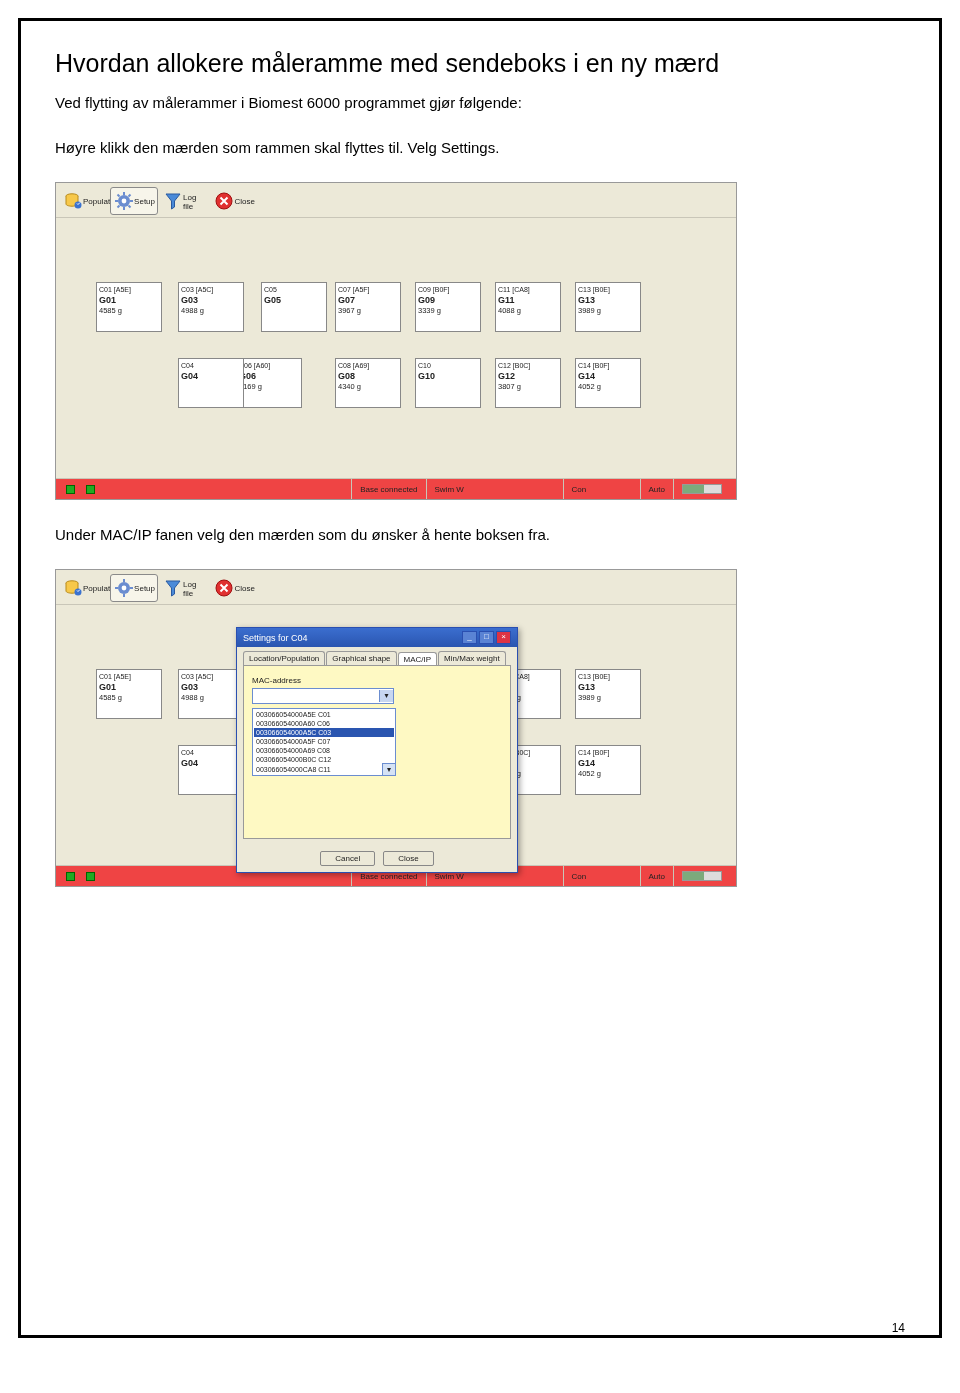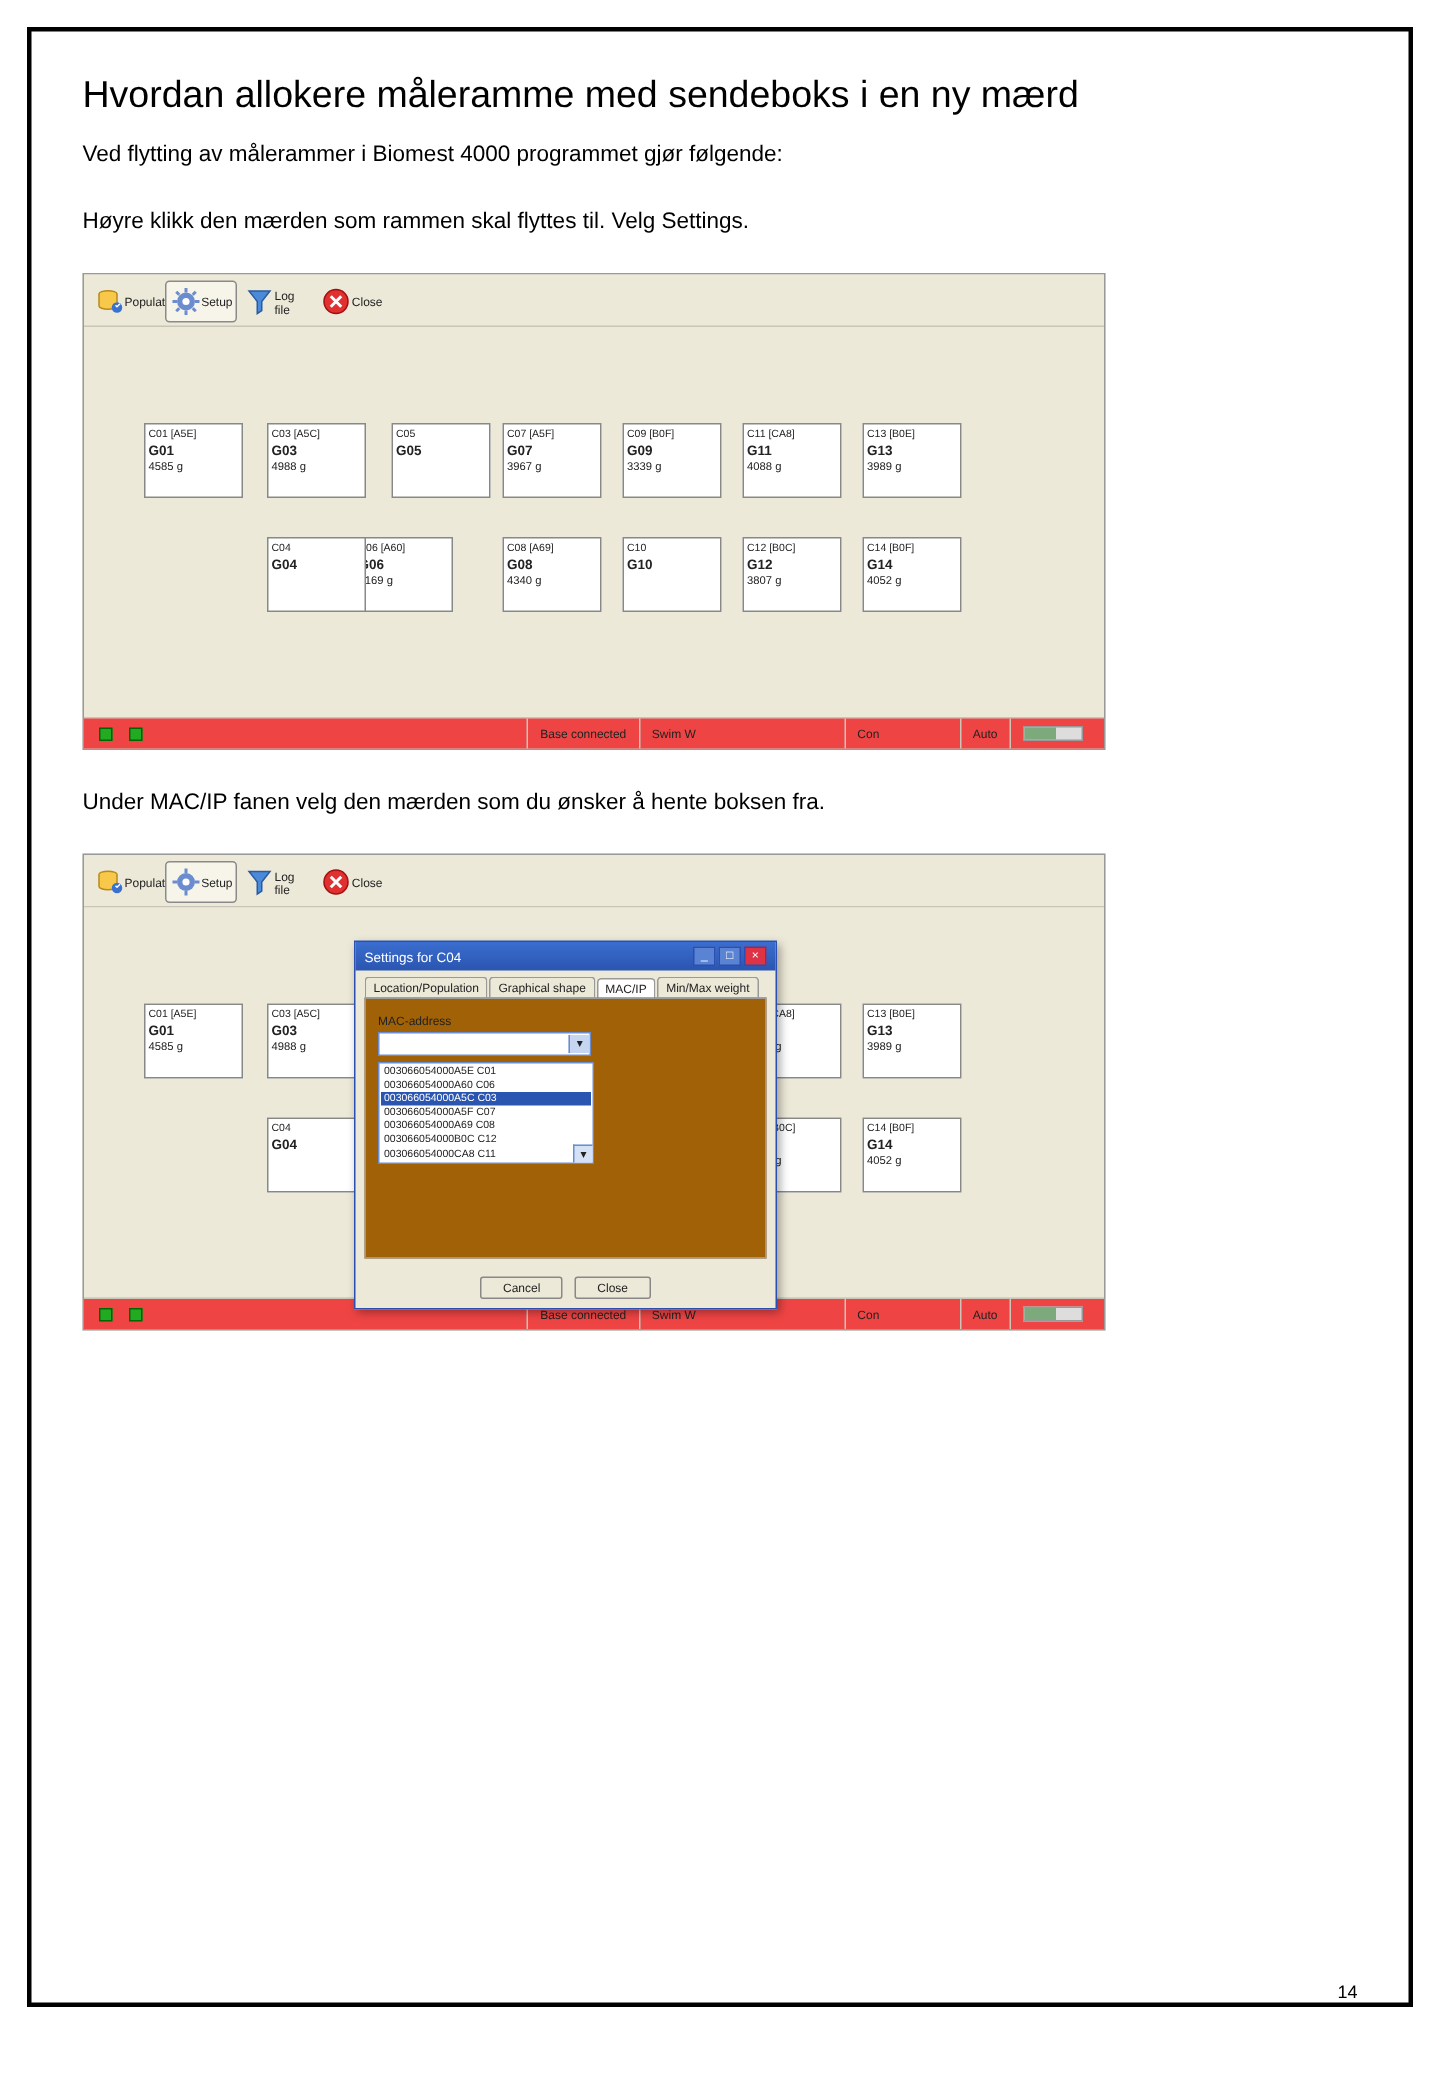--- a/index.html
+++ b/index.html
@@ -114,40 +114,40 @@
     font-size: 9px;
     padding: 3px 6px;
     display:flex; align-items:center; justify-content:space-between;
   }
   .dlg .tb .tbtns { display:flex; gap:2px; }
   .dlg .tb .wbtn { width:13px; height:11px; background:#5a83d4; border:1px solid #2a4fb0; font-size:8px; line-height:9px; text-align:center; }
   .dlg .tb .wbtn.x { background:#d34; }
   .dlg .tabs { display:flex; gap:1px; padding:4px 6px 0 6px; font-size:8px; }
   .dlg .tab { background:#ece9d8; border:1px solid #999; border-bottom:none; padding:2px 5px; border-radius:3px 3px 0 0; }
   .dlg .tab.act { background:#fff; position:relative; top:1px; }
-  .dlg .body { background:#a16207; margin:0 6px 6px 6px; border:1px solid #999; padding:10px 8px 12px 8px; min-height:150px; position:relative;}
+  .dlg .body { background:#fef9c3; margin:0 6px 6px 6px; border:1px solid #999; padding:10px 8px 12px 8px; min-height:150px; position:relative;}
   .dlg .lbl2 { font-size:8px; }
   .dlg .combo { width: 140px; height:14px; border:1px solid #6b8dd0; background:#fff; display:flex; align-items:center; justify-content:flex-end; margin-top:3px; margin-bottom:4px;}
   .dlg .combo .ar { width:13px; height:12px; background:#c7d6f0; border-left:1px solid #6b8dd0; font-size:8px; text-align:center; line-height:12px;}
   .dlg .list { width: 140px; border:1px solid #6b8dd0; background:#fff; font-size:7px; line-height:1.3; padding:1px; position:relative; }
   .dlg .list .row { padding:0 2px; white-space:nowrap; }
   .dlg .list .row.sel { background:#2a55b0; color:#fff; }
   .dlg .list .sarrow { position:absolute; right:0; bottom:0; width:12px; height:11px; background:#d5e2f5; border-left:1px solid #6b8dd0; border-top:1px solid #6b8dd0; font-size:8px; text-align:center; line-height:11px;}
   .dlg .btns { display:flex; gap:8px; justify-content:center; padding:6px; }
   .dlg .btn { border:1px solid #888; background:#ece9d8; padding:2px 14px; font-size:8px; border-radius:2px; }
 
   .pagenum { position:absolute; bottom:0; right:34px; font-size:12px; }
 </style>
 </head>
 <body>
 
 <div class="page">
 
   <h1>Hvordan allokere måleramme med sendeboks i en ny mærd</h1>
-  <p class="para">Ved flytting av målerammer i Biomest 4000 programmet gjør følgende:</p>
+  <p class="para">Ved flytting av målerammer i Biomest 6000 programmet gjør følgende:</p>
   <p class="para">Høyre klikk den mærden som rammen skal flyttes til. Velg Settings.</p>
 
   <div class="app-shot">
     <div class="toolbar">
       <div class="tbtn">
         <div class="ico">
             <svg width="20" height="20" viewBox="0 0 20 20">
               <ellipse cx="9" cy="5" rx="6" ry="2.2" fill="#f7c84a" stroke="#b88a1a"></ellipse>
               <path d="M3 5v8c0 1.2 2.7 2.2 6 2.2s6-1 6-2.2V5" fill="#f7c84a" stroke="#b88a1a"></path>
               <circle cx="15" cy="14" r="3.5" fill="#3a72d0"></circle>

